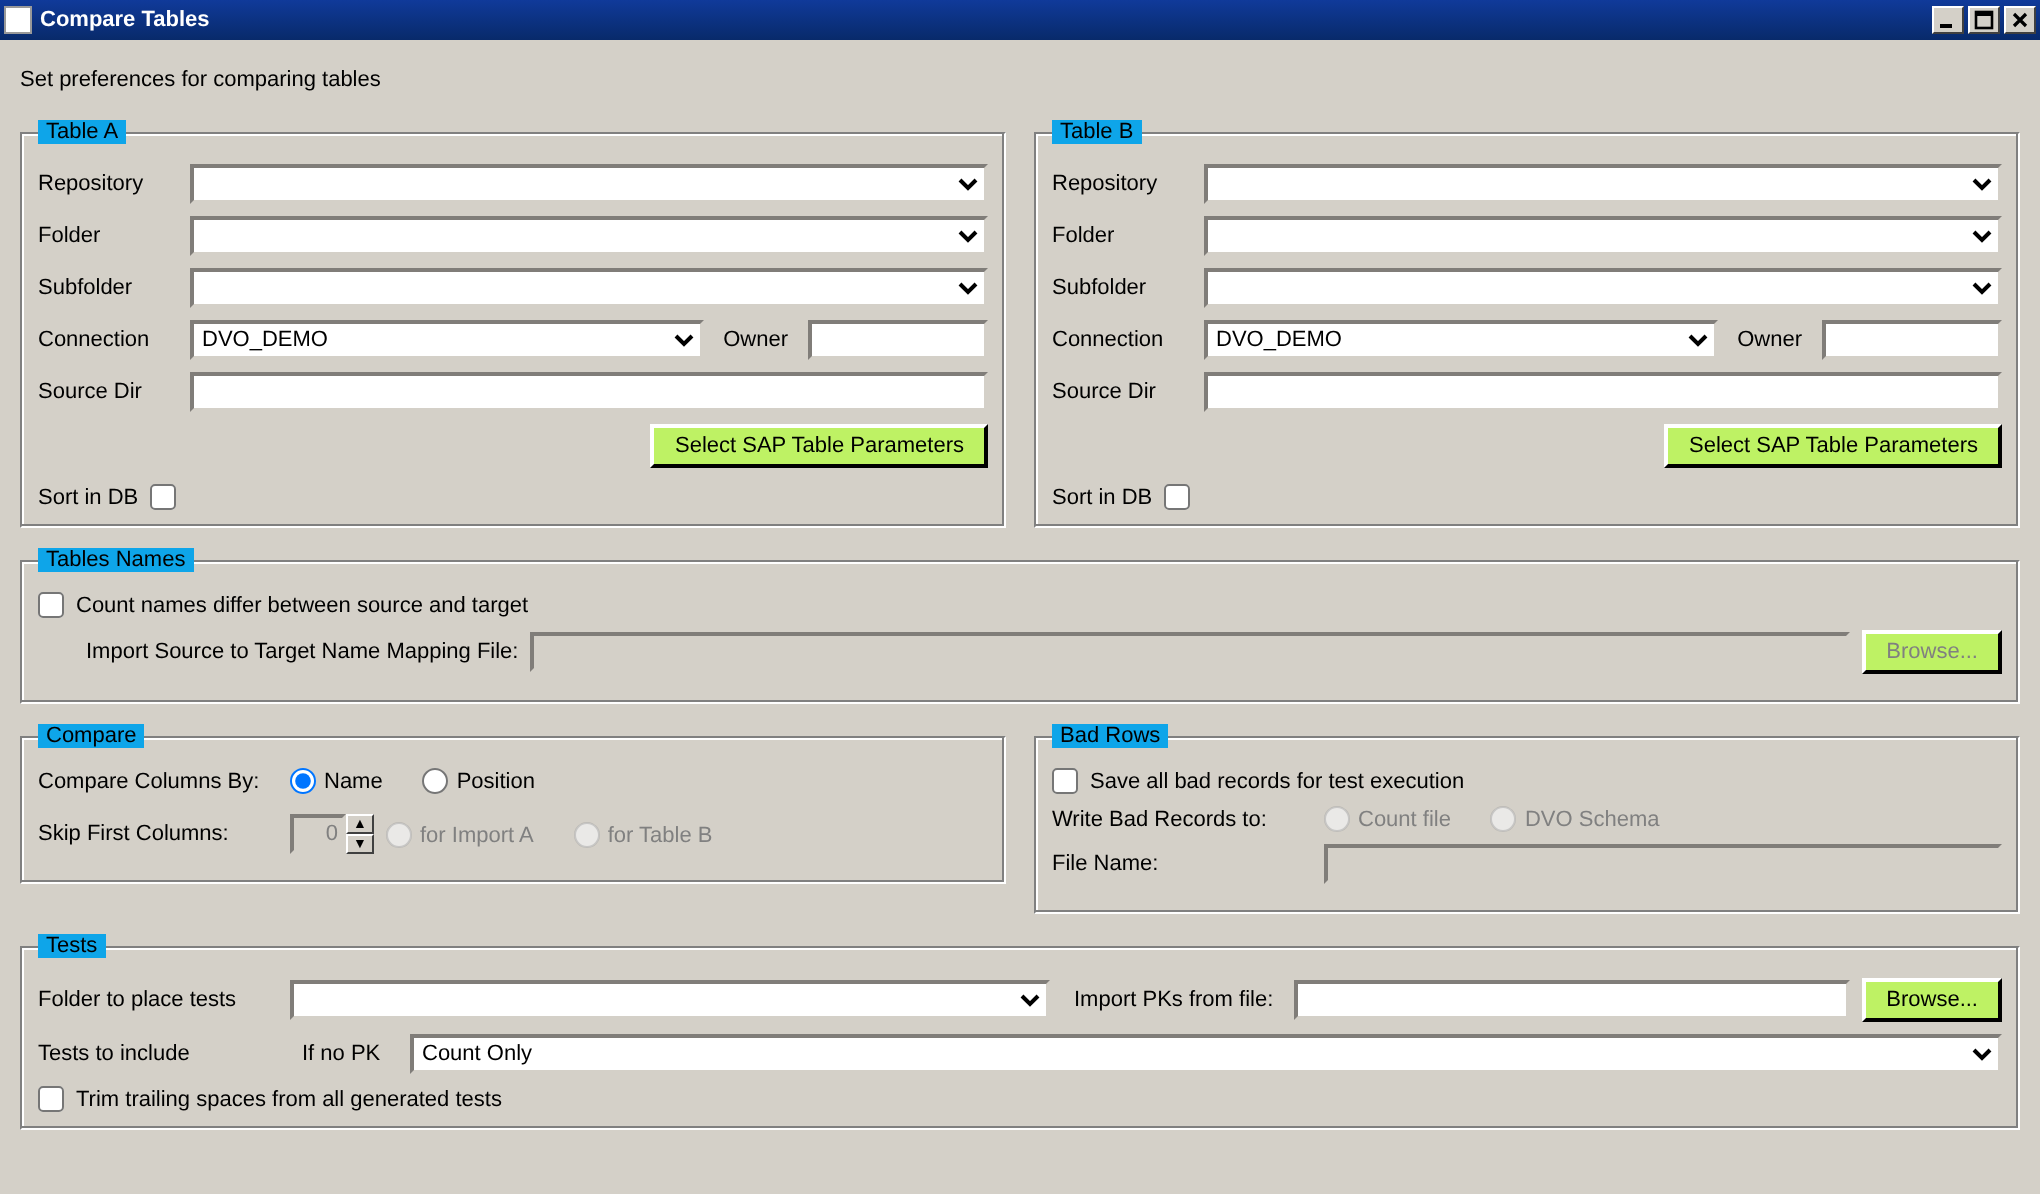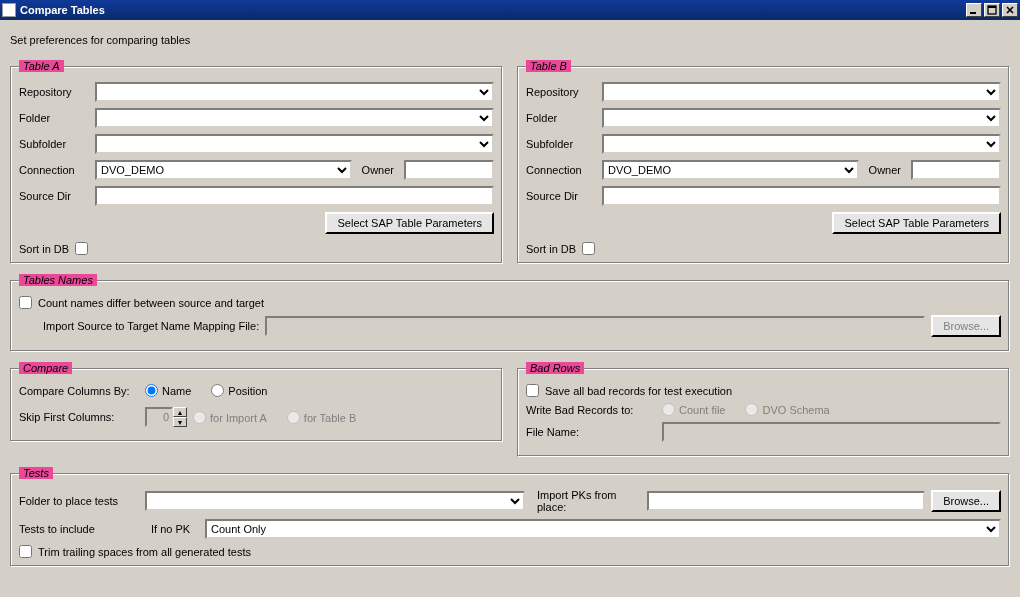--- a/index.html
+++ b/index.html
@@ -53,23 +53,22 @@
     border:1px solid #808080;
     border-right-color:#fff;
     border-bottom-color:#fff;
     box-shadow: inset -1px -1px 0 #808080, inset 1px 1px 0 #fff;
     padding: 10px 8px 8px 8px;
     margin:0 0 10px 0;
     position:relative;
   }
   fieldset.group > legend {
     padding:0 4px;
-    background:#ec4899;
+    background:#0ea5e9;
     font-size:11px;
-    font-style:italic;
   }
   .row2 {
     display:flex;
     gap:14px;
     align-items:flex-start;
   }
   .row2 > fieldset { flex:1; }
   
   .frow {
     display:flex;
@@ -92,21 +91,21 @@
   .field[disabled], .field.disabled {
     background:#d4d0c8;
     color:#808080;
   }
   select.field {
     padding:0;
   }
   .grow { flex:1; min-width:0; }
   
   .btn {
-    background:#e5e5e5;
+    background:#bef264;
     border:2px outset #fff;
     border-right-color:#404040;
     border-bottom-color:#404040;
     font:inherit;
     padding:2px 10px;
     height:22px;
     cursor:default;
   }
   .btn.disabled, .btn[disabled]{
     color:#808080;
@@ -308,21 +307,21 @@
         <input class="field grow disabled" disabled="" value="" style="">
       </div>
     </fieldset>
   </div>
 
   <fieldset class="group tests-grid">
     <legend>Tests</legend>
     <div class="frow">
       <label class="lbl2">Folder to place tests</label>
       <select class="field" style="flex:0 0 380px"><option></option></select>
-      <label class="lbl-mid">Import PKs from place:</label>
+      <label class="lbl-mid">Import PKs from file:</label>
       <input class="field grow" value="" style="">
       <button class="btn">Browse...</button>
     </div>
     <div class="frow">
       <label class="lbl2">Tests to include</label>
       <label class="lbl-mid2">If no PK</label>
       <select class="field grow"><option>Count Only</option></select>
     </div>
     <div class="chk">
       <input type="checkbox" style="">

